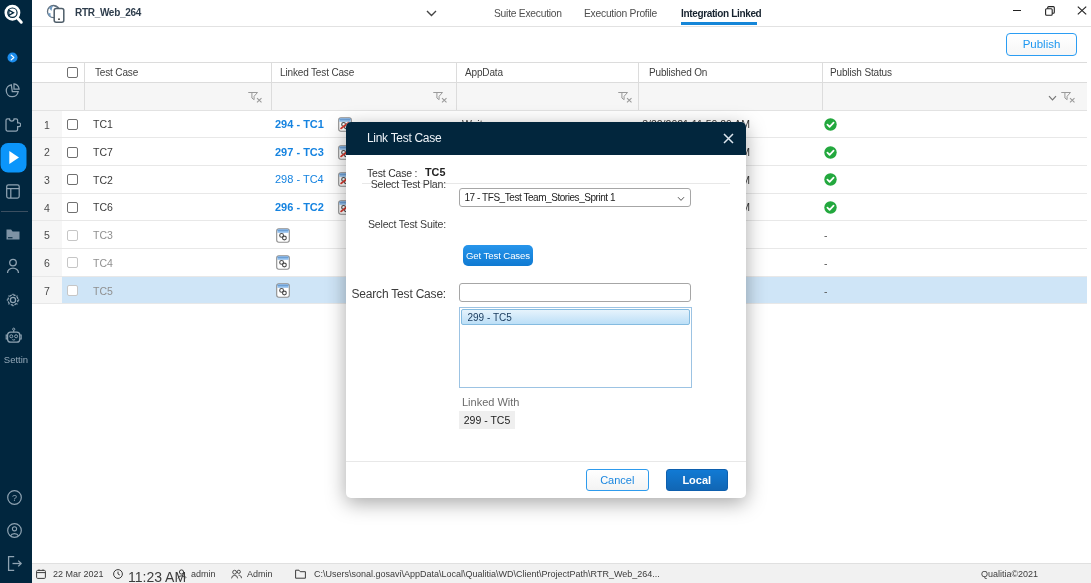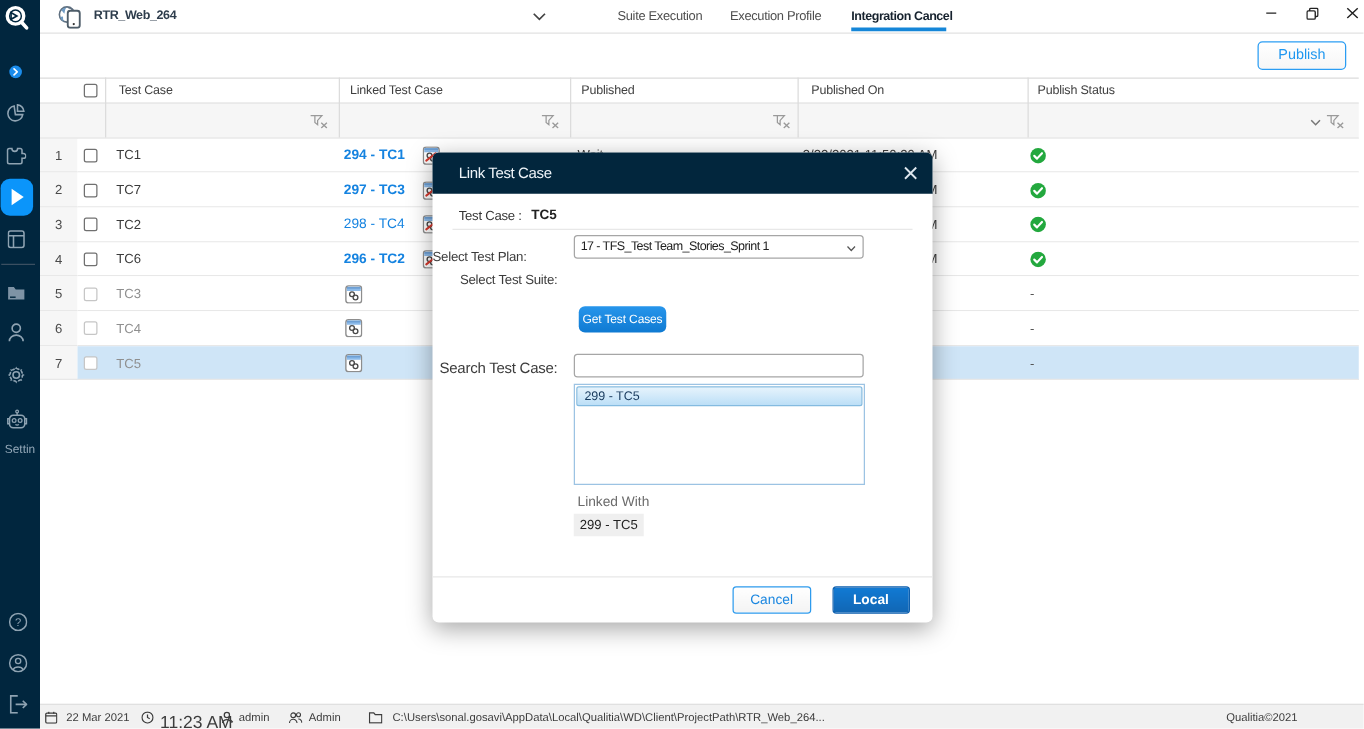--- a/index.html
+++ b/index.html
@@ -82,41 +82,41 @@
 <path d="M8.5 2.2 a6 6 0 0 1 4.5 3" fill="none" stroke="#5f7080" stroke-width="1"></path>
 <rect x="8.2" y="4.6" width="9.6" height="13.6" rx="2" fill="#fff" stroke="#4e5d69" stroke-width="1.5"></rect>
 <circle cx="13" cy="15.2" r="0.9" fill="#333"></circle>
 </svg>
 <div class="txt" style="left:75px;top:7px;font-size:10px;font-weight:700;letter-spacing:-0.3px;color:#2e3d4c">RTR_Web_264</div>
 <svg class="abs" style="left:425px;top:9px" width="13" height="9" viewBox="0 0 13 9">
 <path d="M2 2 L6.5 6.5 L11 2" fill="none" stroke="#444" stroke-width="1.4"></path>
 </svg>
 <div class="txt" id="tab1" style="left:494px;top:8px;font-size:10.3px;letter-spacing:-0.25px;color:#4f4f4f">Suite Execution</div>
 <div class="txt" id="tab2" style="left:584px;top:8px;font-size:10.3px;letter-spacing:-0.25px;color:#4f4f4f">Execution Profile</div>
-<div class="txt" id="tab3" style="left:681px;top:8px;font-size:10px;font-weight:700;letter-spacing:-0.35px;color:#16222e">Integration Cancel</div>
+<div class="txt" id="tab3" style="left:681px;top:8px;font-size:10px;font-weight:700;letter-spacing:-0.35px;color:#16222e">Integration Linked</div>
 <div class="abs" style="left:681px;top:22px;width:76px;height:3px;background:#1586d8"></div>
 <div class="abs" style="left:1013px;top:9.5px;width:8px;height:1.1px;background:#222"></div>
 <svg class="abs" style="left:1045px;top:6px" width="10" height="10" viewBox="0 0 10 10">
 <rect x="2.7" y="0.6" width="6.6" height="6.6" rx="1" fill="none" stroke="#222" stroke-width="1.1"></rect>
 <rect x="0.6" y="2.7" width="6.6" height="6.6" rx="1" fill="#fff" stroke="#222" stroke-width="1.1"></rect>
 </svg>
 <svg class="abs" style="left:1077px;top:6px" width="10" height="9" viewBox="0 0 10 9">
 <path d="M0.8 0.6 L9.2 8.4 M9.2 0.6 L0.8 8.4" stroke="#222" stroke-width="1.15"></path>
 </svg>
 <div class="abs" style="left:1006px;top:33px;width:71px;height:23px;border:1.5px solid #2b9df3;border-radius:4px;background:linear-gradient(#ffffff,#f6f6f6);color:#1e97f0;font-size:11.5px;line-height:21px;text-align:center">Publish</div>
 <div class="abs" style="left:32px;top:62px;width:1055px;height:21px;background:#fff;border-top:1px solid #dcdcdc;border-bottom:1px solid #dcdcdc"></div>
 <div class="abs" style="left:32px;top:83px;width:1055px;height:27.5px;background:#f6f6f6;border-bottom:1px solid #e2e2e2"></div>
 <div class="abs" style="left:84px;top:62px;width:1px;height:48px;background:#dcdcdc"></div>
 <div class="abs" style="left:271px;top:62px;width:1px;height:48px;background:#dcdcdc"></div>
 <div class="abs" style="left:456px;top:62px;width:1px;height:48px;background:#dcdcdc"></div>
 <div class="abs" style="left:638px;top:62px;width:1px;height:48px;background:#dcdcdc"></div>
 <div class="abs" style="left:822px;top:62px;width:1px;height:48px;background:#dcdcdc"></div>
 <div class="txt" style="left:95px;top:67px;font-size:10px;letter-spacing:-0.15px;color:#3f3f3f">Test Case</div>
 <div class="txt" style="left:280px;top:67px;font-size:10px;letter-spacing:-0.15px;color:#3f3f3f">Linked Test Case</div>
-<div class="txt" style="left:465px;top:67px;font-size:10px;letter-spacing:-0.15px;color:#3f3f3f">Published</div>
+<div class="txt" style="left:465px;top:67px;font-size:10px;letter-spacing:-0.15px;color:#3f3f3f">AppData</div>
 <div class="txt" style="left:649px;top:67px;font-size:10px;letter-spacing:-0.15px;color:#3f3f3f">Published On</div>
 <div class="txt" style="left:830px;top:67px;font-size:10px;letter-spacing:-0.15px;color:#3f3f3f">Publish Status</div>
 <div class="abs" style="left:67px;top:67px;width:11px;height:11px;border:1px solid #707070;border-radius:2px;background:#fff"></div>
 <svg class="abs" style="left:248px;top:92px" width="15" height="11" viewBox="0 0 15 11">
 <path d="M0.5 0.5 h9 l-3.4 3.8 v3.4 l-2.2 -1.7 v-5.5 Z" fill="none" stroke="#9a9a9a" stroke-width="1"></path>
 <path d="M9 6.2 l4.5 4.2 M13.5 6.2 L9 10.4" stroke="#9a9a9a" stroke-width="1.1"></path>
 </svg>
 <svg class="abs" style="left:433px;top:92px" width="15" height="11" viewBox="0 0 15 11">
 <path d="M0.5 0.5 h9 l-3.4 3.8 v3.4 l-2.2 -1.7 v-5.5 Z" fill="none" stroke="#9a9a9a" stroke-width="1"></path>
 <path d="M9 6.2 l4.5 4.2 M13.5 6.2 L9 10.4" stroke="#9a9a9a" stroke-width="1.1"></path>
@@ -277,21 +277,21 @@
 <div class="txt" style="left:932px;top:569px;width:155px;text-align:center;font-size:9px;color:#3c3c3c">Qualitia©2021</div>
 <div class="abs" style="left:346px;top:122.4px;width:400px;height:375.6px;background:#fff;border-radius:5px;box-shadow:0 5px 20px rgba(0,0,0,0.35)">
 <div class="abs" style="left:0;top:0;width:400px;height:32.3px;background:#02263d;border-radius:5px 5px 0 0"></div>
 <div class="txt" style="left:21px;top:9px;font-size:12px;letter-spacing:-0.3px;color:#eef3f8">Link Test Case</div>
 <svg class="abs" style="left:377px;top:10.5px" width="11" height="11" viewBox="0 0 11 11">
 <path d="M1 1 L10 10 M10 1 L1 10" stroke="#dde6ee" stroke-width="1.5"></path>
 </svg>
 <div class="txt" style="left:21px;top:44.5px;font-size:10.5px;letter-spacing:-0.2px;color:#333">Test Case :</div>
 <div class="txt" style="left:79px;top:44px;font-size:10.8px;font-weight:700;color:#222">TC5</div>
 <div class="abs" style="left:16px;top:60.5px;width:368px;height:1px;background:#e8e8e8"></div>
-<div class="txt" style="font-size:10.6px;letter-spacing:-0.2px;color:#3c3c3c;text-align:left;width:100px;left:0;top:78px">Select Test Plan:</div>
+<div class="txt" style="font-size:10.6px;letter-spacing:-0.2px;color:#3c3c3c;text-align:right;width:100px;left:0;top:56px">Select Test Plan:</div>
 <div class="txt" style="font-size:10.6px;letter-spacing:-0.2px;color:#3c3c3c;text-align:right;width:100px;left:0;top:96px">Select Test Suite:</div>
 <div class="txt" style="font-size:12px;letter-spacing:-0.2px;color:#3c3c3c;text-align:right;width:100px;left:0;top:165px">Search Test Case:</div>
 <div class="abs" style="left:112.5px;width:232.5px;height:19px;background:#fff;border:1px solid #a6a6a6;border-radius:3px;font-size:10px;color:#222;line-height:17.5px;padding-left:5px;top:66px;letter-spacing:-0.45px">17 - TFS_Test Team_Stories_Sprint 1<svg class="abs" style="right:5px;top:7px" width="8" height="6" viewBox="0 0 8 6">
         <path d="M1 1.2 L4 4.4 L7 1.2" fill="none" stroke="#555" stroke-width="1"></path>
       </svg></div>
 <div class="abs" style="left:117px;top:122.5px;width:70px;height:21px;background:linear-gradient(#2795eb,#0f7ad2);border-radius:5px;color:#fff;font-size:9.6px;letter-spacing:-0.1px;line-height:21px;text-align:center">Get Test Cases</div>
 <div class="abs" style="left:112.5px;width:232.5px;height:19px;background:#fff;border:1px solid #a6a6a6;border-radius:3px;font-size:10px;color:#222;line-height:17.5px;padding-left:5px;top:161px"></div>
 <div class="abs" style="left:112.5px;top:185px;width:233px;height:80.5px;background:#fff;border:1px solid #9cc3e3">
 <div class="abs" style="left:1px;top:1px;width:229px;height:16px;background:linear-gradient(#e6f3fc,#bcdff7);border:1px solid #84bbe0;border-radius:2px;font-size:10px;color:#17395c;line-height:15px;padding-left:6px">299 - TC5</div>
 </div>

